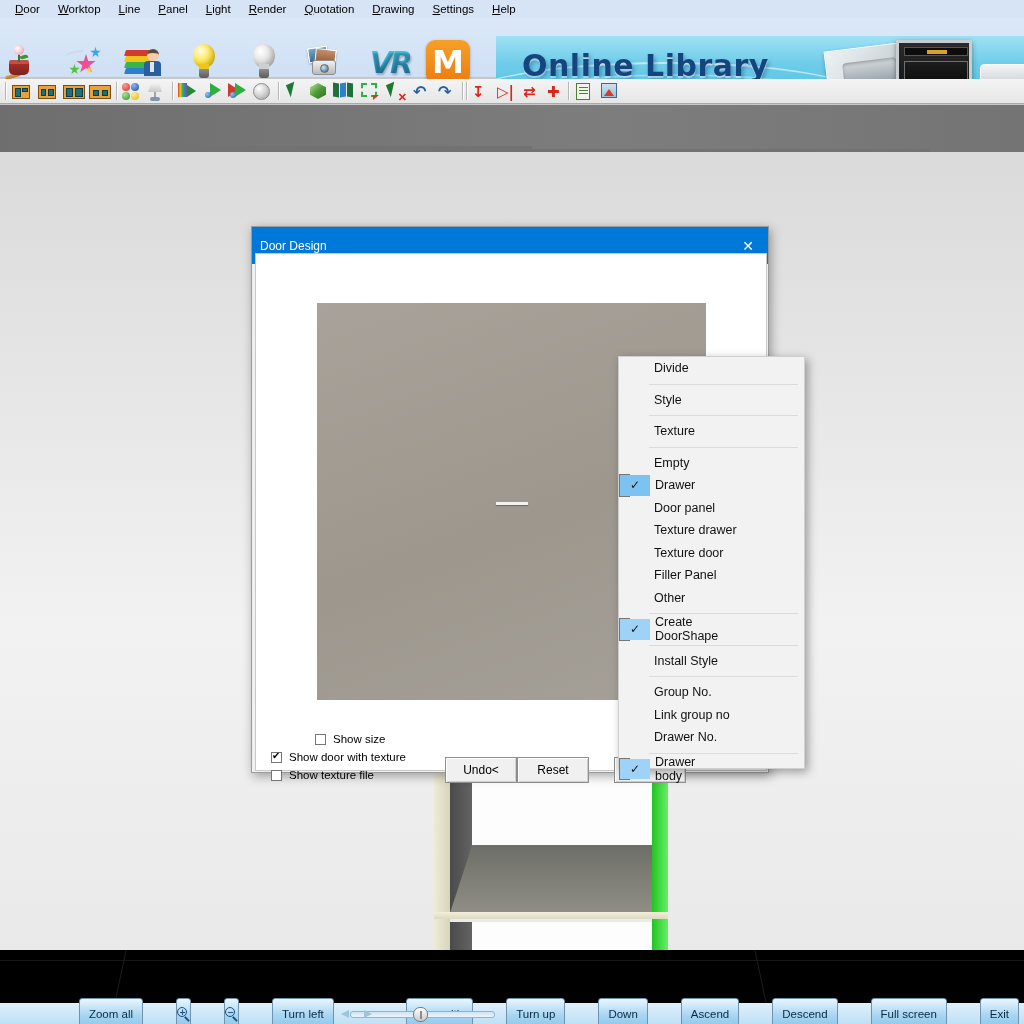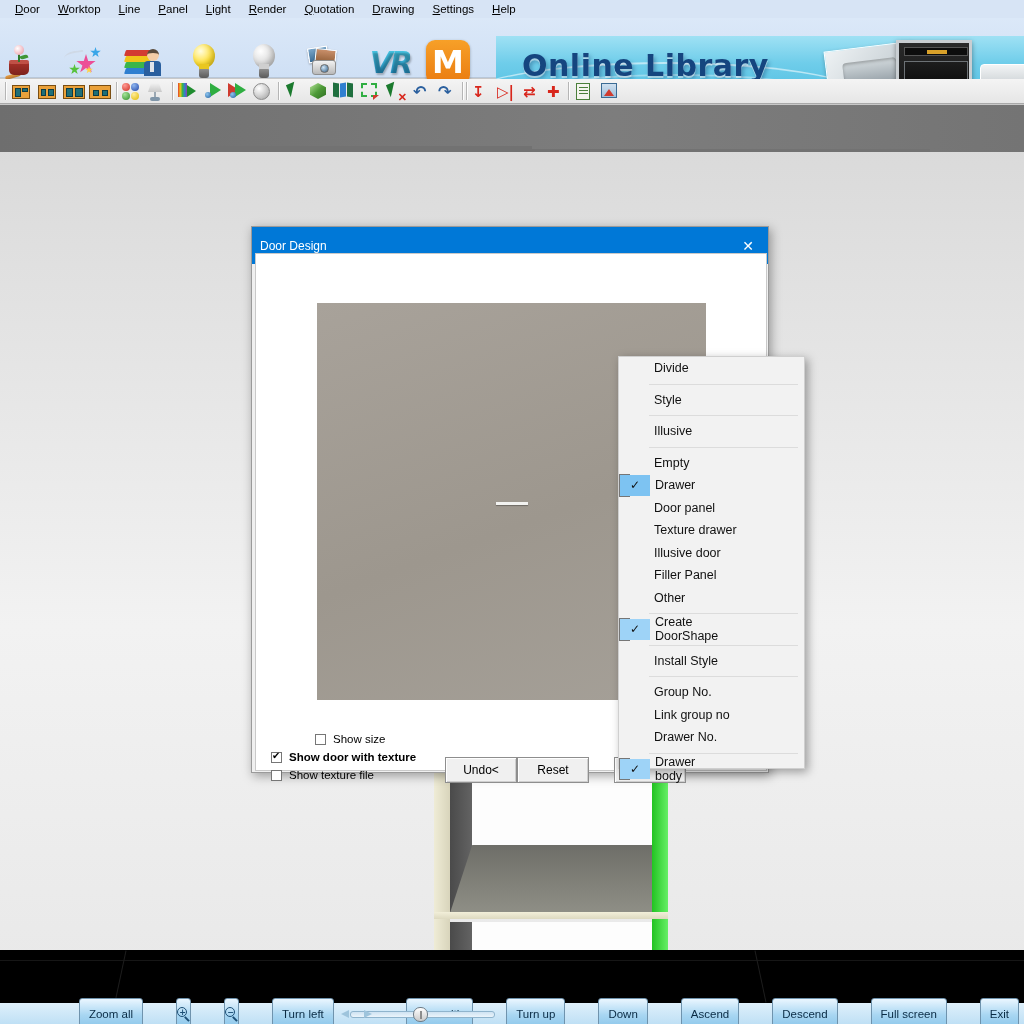--- a/index.html
+++ b/index.html
@@ -576,21 +576,21 @@
 
   <div id="dlg-body">
     <div id="door-preview">
       <div class="handle"></div>
     </div>
 
     <div class="chk-row" style="top:479px;padding-left:44px;">
       <span class="chk"></span>
       <span>Show size</span>
     </div>
-    <div class="chk-row" style="top:497px;font-weight:bold;">
+    <div class="chk-row" style="top:497px;">
       <span class="chk on"></span>
       <span>Show door with texture</span>
     </div>
     <div class="chk-row" style="top:515px;">
       <span class="chk"></span>
       <span>Show texture file</span>
     </div>
 
     <div class="btn95" style="left:189px; top:503px; width:72px;">Undo&lt;</div>
     <div class="btn95" style="left:261px; top:503px; width:72px;">Reset</div>
@@ -604,42 +604,42 @@
       <span class="lbl">Divide</span>
     </div>
   <div class="msep"></div>
   <div class="mrow">
       <span class="gut"></span>
       <span class="lbl">Style</span>
     </div>
   <div class="msep"></div>
   <div class="mrow">
       <span class="gut"></span>
-      <span class="lbl">Illusive</span>
+      <span class="lbl">Texture</span>
     </div>
   <div class="msep"></div>
   <div class="mrow">
       <span class="gut"></span>
       <span class="lbl">Empty</span>
     </div>
   <div class="mrow sel chk">
       <span class="gut">✓</span>
       <span class="lbl">Drawer</span>
     </div>
   <div class="mrow">
       <span class="gut"></span>
       <span class="lbl">Door panel</span>
     </div>
   <div class="mrow">
       <span class="gut"></span>
       <span class="lbl">Texture drawer</span>
     </div>
   <div class="mrow">
       <span class="gut"></span>
-      <span class="lbl">Illusive door</span>
+      <span class="lbl">Texture door</span>
     </div>
   <div class="mrow">
       <span class="gut"></span>
       <span class="lbl">Filler Panel</span>
     </div>
   <div class="mrow">
       <span class="gut"></span>
       <span class="lbl">Other</span>
     </div>
   <div class="msep"></div>

